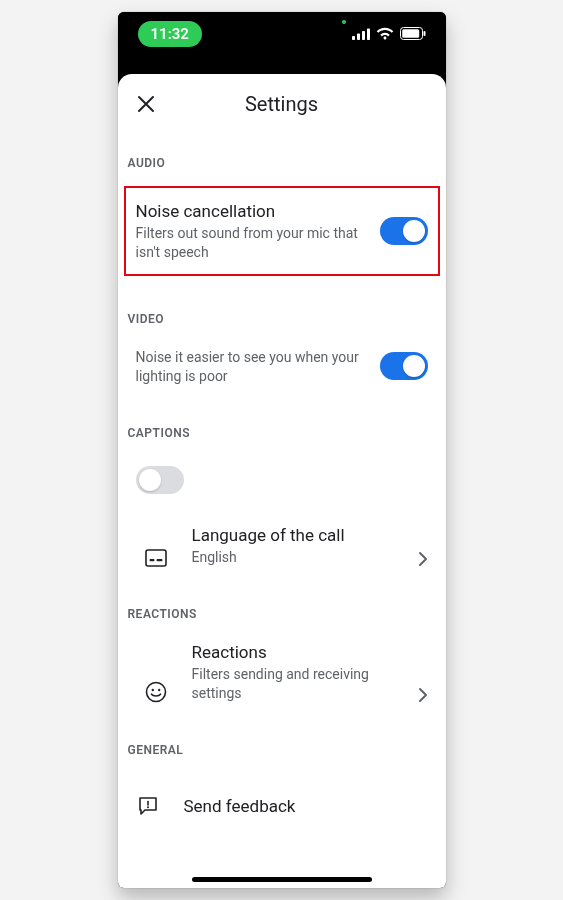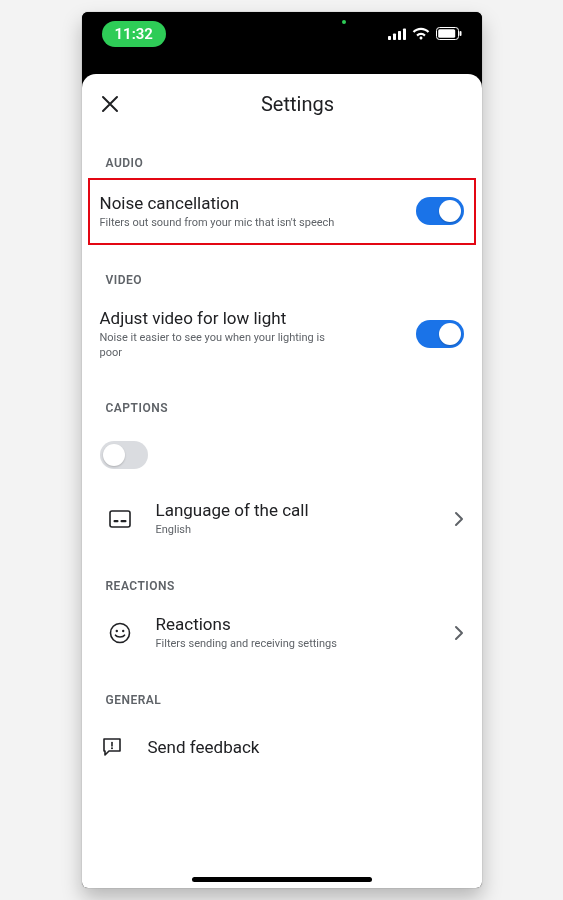--- a/index.html
+++ b/index.html
@@ -4,21 +4,21 @@
 <style>
   * { box-sizing: border-box; margin: 0; padding: 0; }
   body {
     font-family: -apple-system, BlinkMacSystemFont, "Segoe UI", Roboto, Helvetica, Arial, sans-serif;
     background: #f3f3f3;
     display: flex;
     justify-content: center;
     padding: 12px;
   }
   .device {
-    width: 400px;
+    width: 328px;
     height: 876px;
     background: #000;
     border-radius: 6px;
     box-shadow: 0 10px 20px rgba(0,0,0,0.25), 0 0 0 1px rgba(0,0,0,0.05);
     overflow: hidden;
     position: relative;
   }
   
   .statusbar {
     height: 44px;
@@ -80,61 +80,61 @@
     justify-content: center;
     cursor: pointer;
   }
   .title {
     position: absolute;
     left: 50%;
     transform: translateX(-50%);
     font-size: 20px;
     font-weight: 400;
     color: #202124;
-    margin-left: 16px;
   }
   .content {
     flex: 1;
     overflow-y: auto;
   }
   .section-header {
     font-size: 12px;
     font-weight: 600;
     letter-spacing: 0.5px;
     color: #5f6368;
-    padding: 28px 24px 8px;
+    padding: 28px 10px 8px;
     text-transform: uppercase;
   }
   .row {
     display: flex;
     align-items: center;
     padding: 12px 18px;
     min-height: 64px;
     gap: 16px;
   }
   .row.indented {
     padding-left: 18px;
+    align-items: flex-end;
   }
   .row-icon {
     width: 40px;
     display: flex;
     justify-content: center;
     align-items: center;
     flex-shrink: 0;
   }
   .row-text {
     flex: 1;
   }
   .row-title {
     font-size: 17px;
     color: #202124;
     line-height: 1.3;
   }
   .row-sub {
-    font-size: 11px;
+    font-size: 14px;
     color: #5f6368;
     line-height: 1.35;
     margin-top: 2px;
     max-width: 240px;
   }
   .row-tail {
     flex-shrink: 0;
     display: flex;
     align-items: center;
   }
@@ -156,21 +156,21 @@
     border-radius: 50%;
     top: 3px;
     transition: left 0.1s;
     box-shadow: 0 1px 2px rgba(0,0,0,0.2);
   }
   .switch.on .knob { left: 23px; }
   .switch.off .knob { left: 3px; }
   
   .highlight {
     border: 2.5px solid #e30613;
-    margin: 0 6px;
+    margin: 8px 6px;
     padding-left: 10px;
     padding-right: 10px;
     gap: 17px;
   }
   .home-indicator {
     position: absolute;
     bottom: 6px;
     left: 50%;
     transform: translateX(-50%);
     width: 180px;
@@ -234,21 +234,20 @@
         <div class="row-tail">
           <div class="switch on">
               <div class="knob"></div>
             </div>
         </div>
       </div>
 
       <div class="section-header">VIDEO</div>
       <div class="row">
         <div class="row-text">
-          <div class="row-title">Adjust video for low light</div>
           <div class="row-sub">Noise it easier to see you when your lighting is poor</div>
         </div>
         <div class="row-tail">
           <div class="switch on">
               <div class="knob"></div>
             </div>
         </div>
       </div>
 
       <div class="section-header">CAPTIONS</div>

